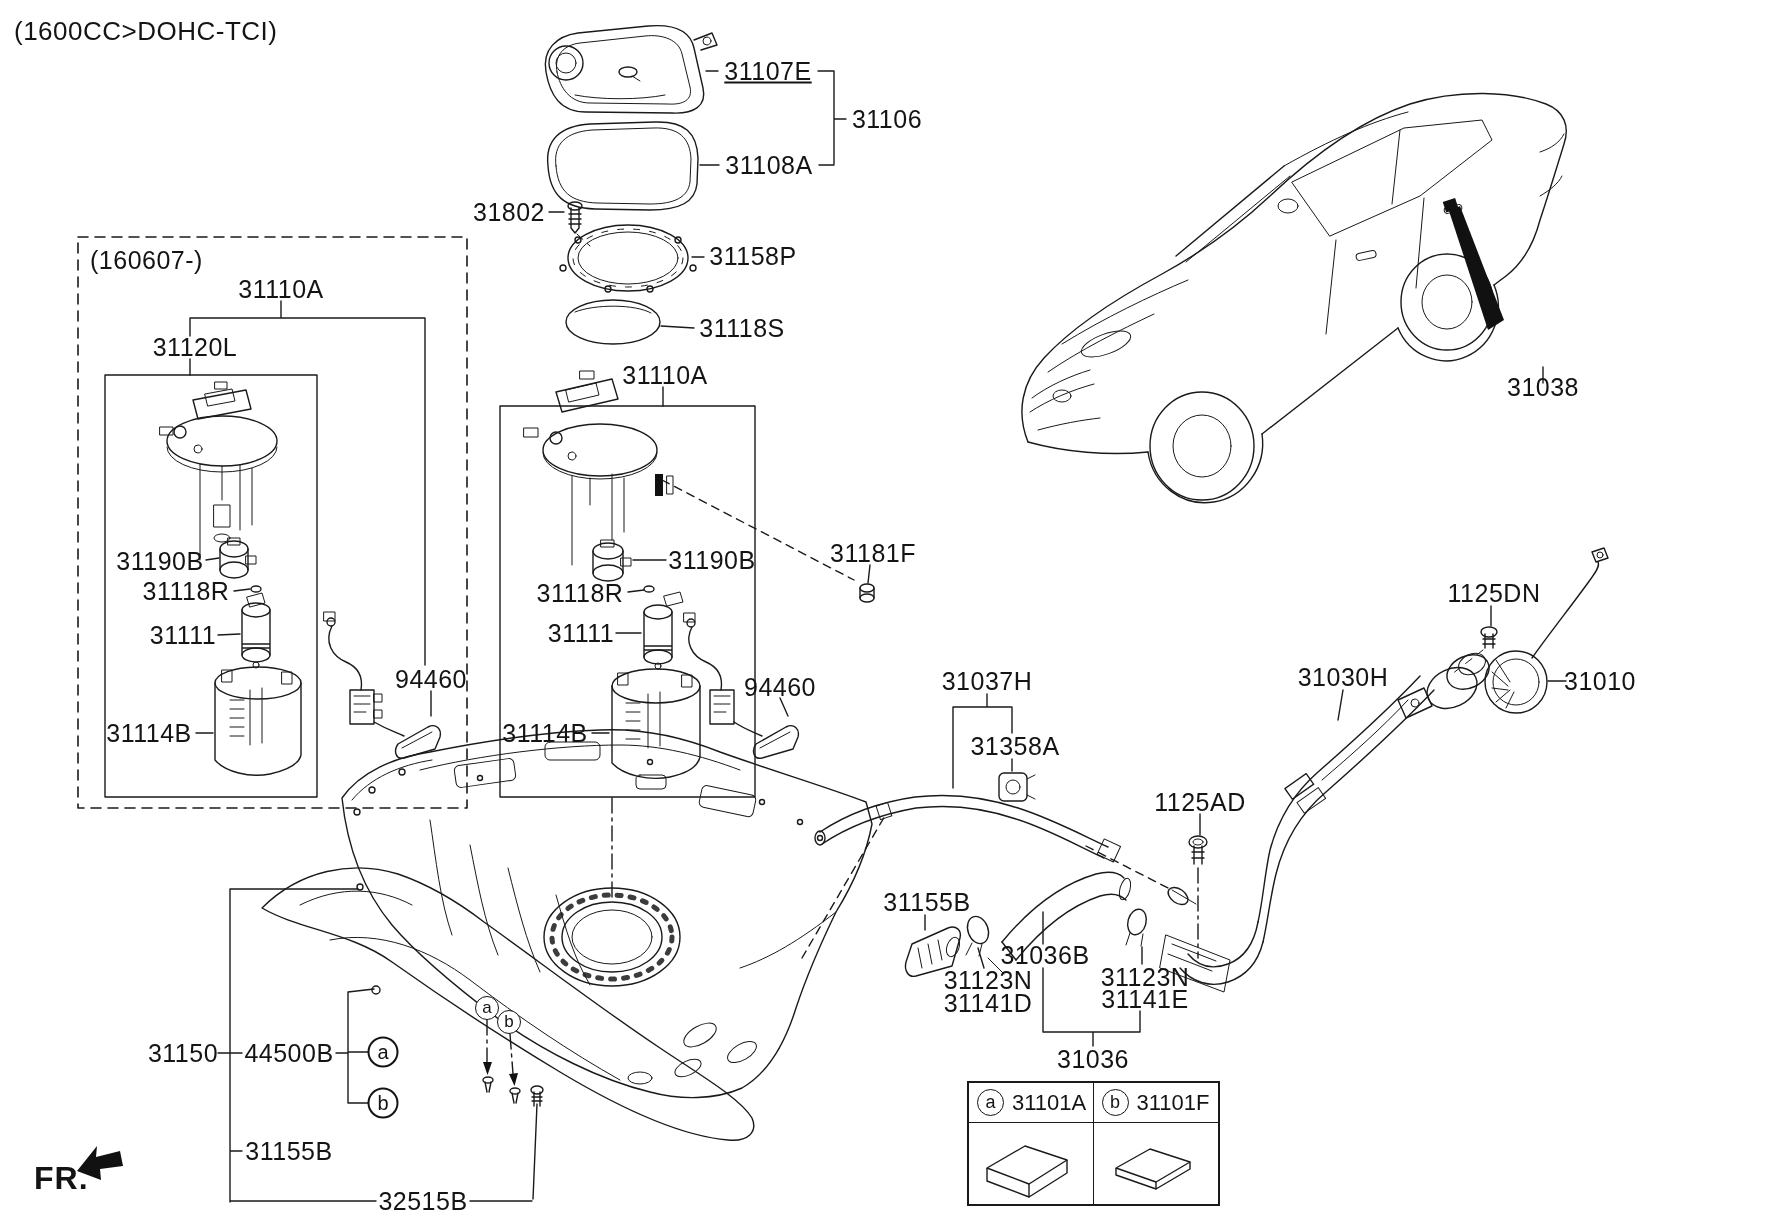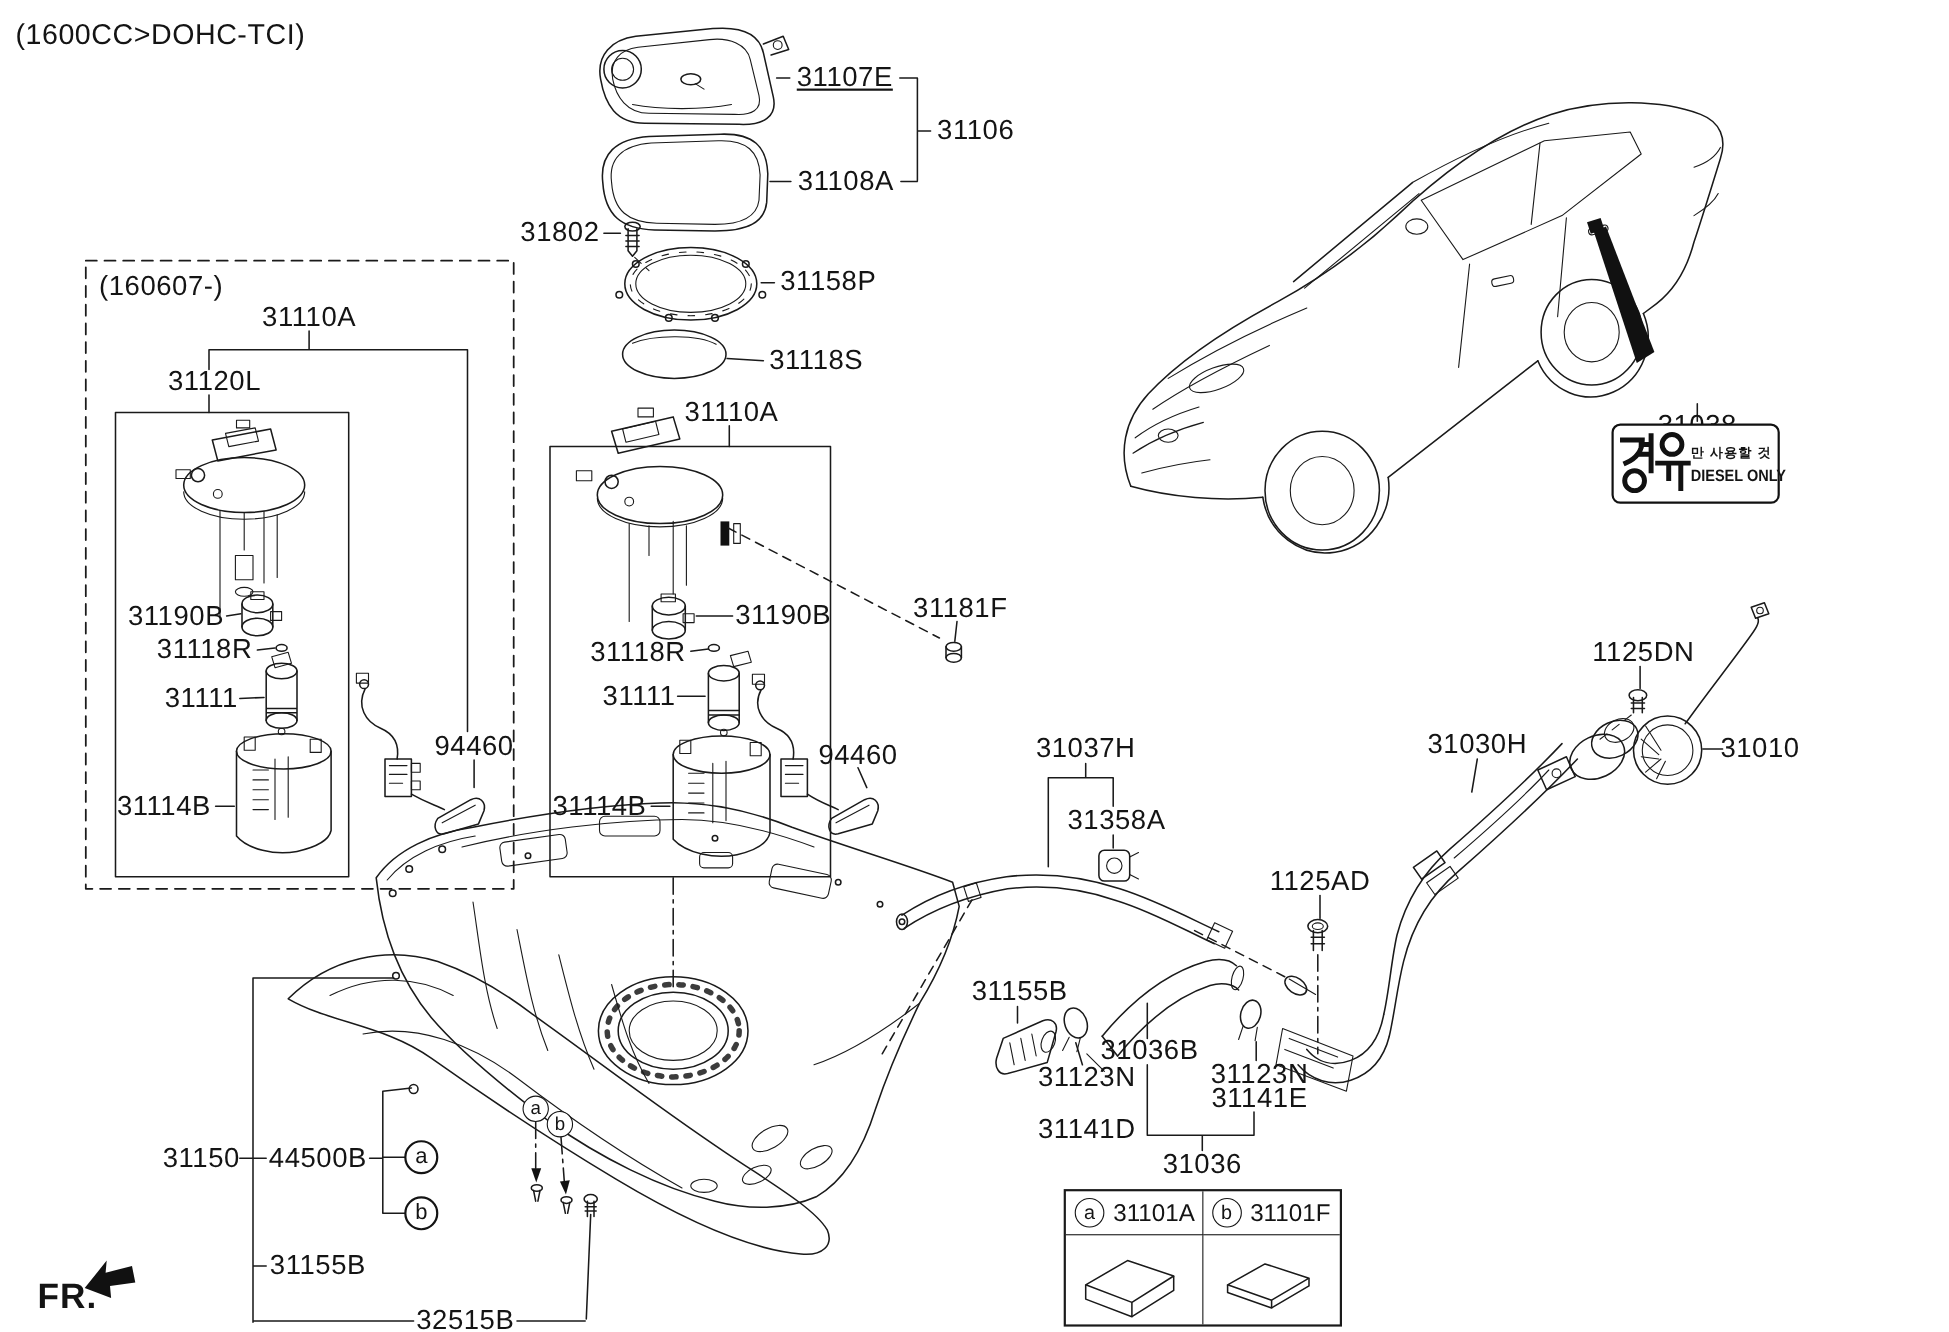--- a/index.html
+++ b/index.html
@@ -381,54 +381,38 @@
 <div class="lbl" style="left:1494px;top:593px;">1125DN</div>
 <div class="lbl" style="left:1343px;top:677px;">31030H</div>
 <div class="lbl" style="left:1600px;top:681px;">31010</div>
 
 <div class="lbl" style="left:987px;top:681px;">31037H</div>
 <div class="lbl" style="left:1015px;top:746px;">31358A</div>
 <div class="lbl" style="left:1200px;top:802px;text-align:center;">1125AD</div>
 
 <div class="lbl" style="left:927px;top:902px;">31155B</div>
 <div class="lbl" style="left:988px;top:980px;">31123N</div>
-<div class="lbl" style="left:988px;top:1003px;margin-top:24px;">31141D</div>
+<div class="lbl" style="left:988px;top:1003px;">31141D</div>
 <div class="lbl" style="left:1045px;top:955px;">31036B</div>
 <div class="lbl" style="left:1145px;top:977px;">31123N</div>
 <div class="lbl" style="left:1145px;top:999px;">31141E</div>
 <div class="lbl" style="left:1093px;top:1059px;">31036</div>
 
 <div class="lbl" style="left:183px;top:1053px;">31150</div>
 <div class="lbl" style="left:289px;top:1053px;">44500B</div>
 <div class="lbl" style="left:289px;top:1151px;">31155B</div>
 <div class="lbl" style="left:423px;top:1201px;">32515B</div>
 
 <div class="circ" style="left:383px;top:1052px;">a</div>
 <div class="circ" style="left:383px;top:1103px;">b</div>
 <div class="circ sm" style="left:487px;top:1008px;">a</div>
 <div class="circ sm" style="left:509px;top:1022px;">b</div>
 
 <div class="fr">FR.</div>
 
-<div class="sticker" aria-label="경유">
-  <svg width="66" height="60" viewBox="0 0 66 60" style="flex:0 0 auto;">
-    <g fill="none" stroke="#111" stroke-width="4.5" stroke-linecap="square">
-      <path d="M4,8 H22 C22,18 16,25 7,29"></path>
-      <path d="M30,4 V36 M30,12 H21 M30,21 H21"></path>
-      <circle cx="15" cy="45" r="9"></circle>
-      <circle cx="49" cy="12" r="9"></circle>
-      <path d="M36,29 H64 M46,29 V43 M57,29 V52"></path>
-    </g>
-  </svg>
-  <span class="vh">경유</span>
-  <div class="kr-right">
-    <div class="kr-small">만 사용할 것</div>
-    <div class="kr-eng">DIESEL ONLY</div>
-  </div>
-</div>
 
 <div class="legend">
   <div class="cell">
     <span class="mk">a</span>
     <span>31101A</span>
   </div>
   <div class="cell">
     <span class="mk">b</span>
     <span>31101F</span>
   </div>

